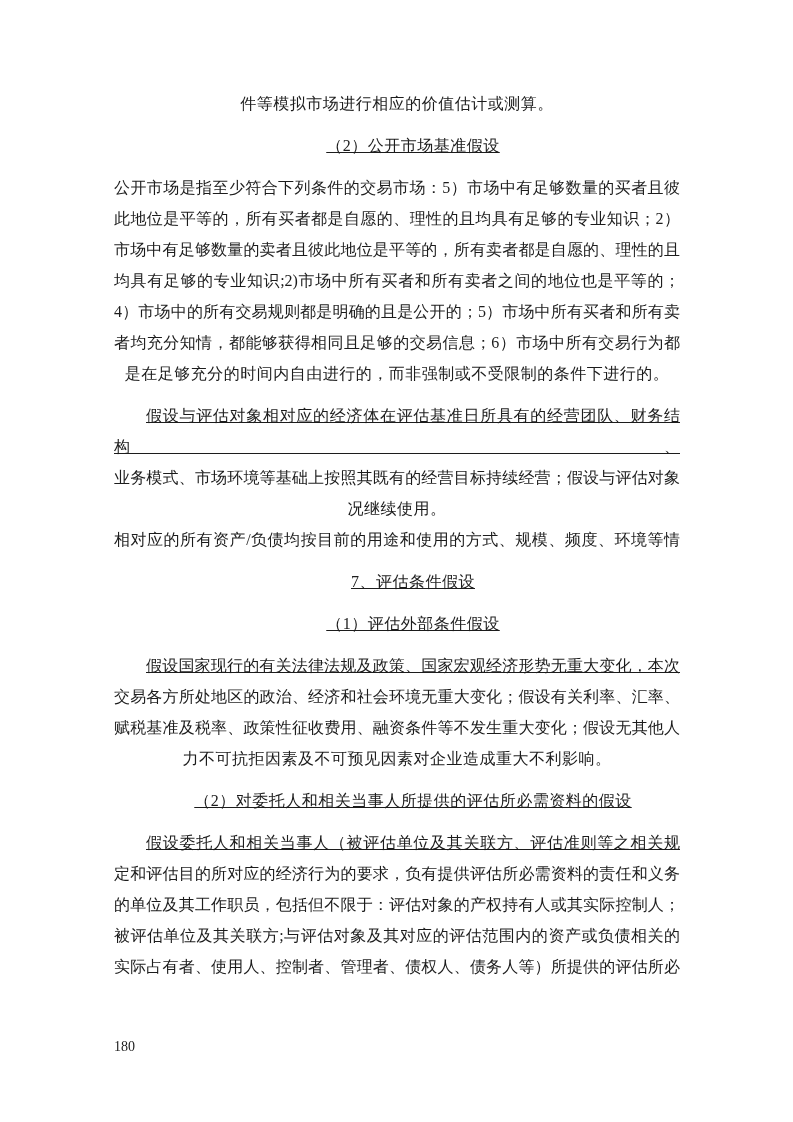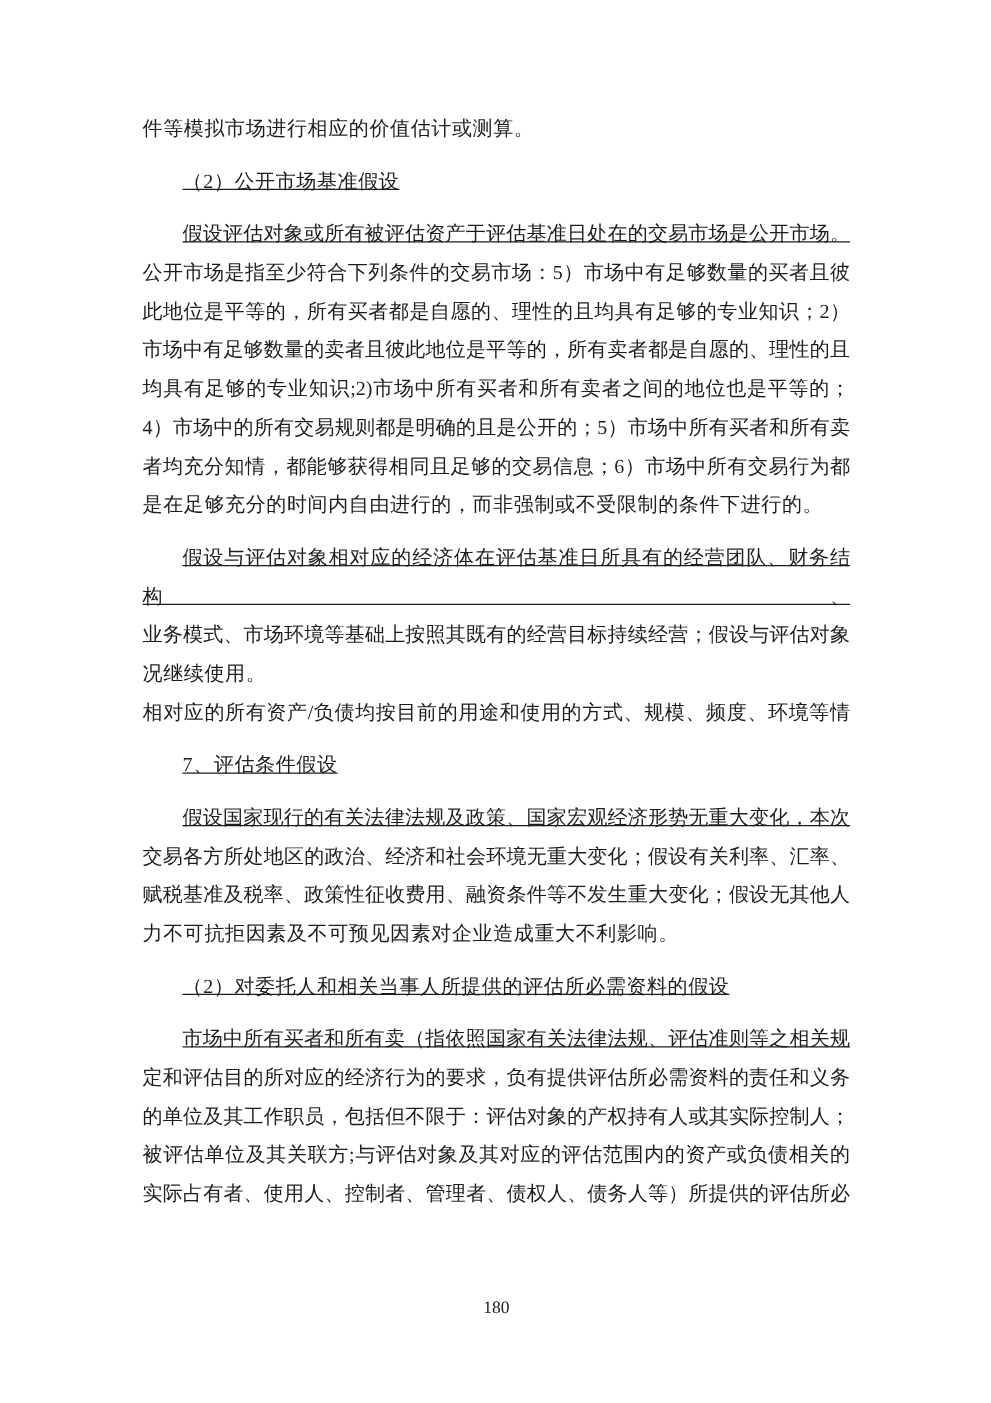--- a/index.html
+++ b/index.html
@@ -23,60 +23,59 @@
     width: 566px;
   }
   .block {
     margin: 0 0 11px 0;
   }
   .ln {
     font-size: 16px;
     line-height: 31px;
     letter-spacing: 0.5px;
     white-space: nowrap;
-    text-align: left;
+    text-align: center;
   }
   .ln.fill {
     white-space: normal;
     text-align: justify;
     text-align-last: justify;
     text-justify: inter-character;
     letter-spacing: 0;
   }
   .ln.first {
     text-indent: 2em;
     text-decoration: underline;
   }
   .footer {
     position: absolute;
     top: 1037px;
     left: 114px;
     width: 566px;
-    text-align: center;
+    text-align: left;
     font-size: 14px;
     line-height: 20px;
     color: #1c1c1c;
   }
 </style>
 </head>
 <body>
 
 <div class="page">
   <div class="content">
 
     <div class="block">
       <div class="ln">件等模拟市场进行相应的价值估计或测算。</div>
     </div>
 
     <div class="block">
       <div class="ln first">（2）公开市场基准假设</div>
     </div>
 
     <div class="block">
-      <div class="ln first fill">假设评估对象或所有被评估资产于评估基准日处在的交易市场是公开市场。</div>
       <div class="ln fill">公开市场是指至少符合下列条件的交易市场：5）市场中有足够数量的买者且彼</div>
       <div class="ln fill">此地位是平等的，所有买者都是自愿的、理性的且均具有足够的专业知识；2）</div>
       <div class="ln fill">市场中有足够数量的卖者且彼此地位是平等的，所有卖者都是自愿的、理性的且</div>
       <div class="ln fill">均具有足够的专业知识;2)市场中所有买者和所有卖者之间的地位也是平等的；</div>
       <div class="ln fill">4）市场中的所有交易规则都是明确的且是公开的；5）市场中所有买者和所有卖</div>
       <div class="ln fill">者均充分知情，都能够获得相同且足够的交易信息；6）市场中所有交易行为都</div>
       <div class="ln">是在足够充分的时间内自由进行的，而非强制或不受限制的条件下进行的。</div>
     </div>
 
 
@@ -84,34 +83,37 @@
       <div class="ln first fill">假设与评估对象相对应的经济体在评估基准日所具有的经营团队、财务结构、</div>
       <div class="ln fill">业务模式、市场环境等基础上按照其既有的经营目标持续经营；假设与评估对象</div>
       <div class="ln">况继续使用。</div>
       <div class="ln fill">相对应的所有资产/负债均按目前的用途和使用的方式、规模、频度、环境等情</div>
     </div>
 
     <div class="block">
       <div class="ln first">7、评估条件假设</div>
     </div>
 
+    <div class="block">
+      <div class="ln first">（1）评估外部条件假设</div>
+    </div>
 
     <div class="block">
       <div class="ln first fill">假设国家现行的有关法律法规及政策、国家宏观经济形势无重大变化，本次</div>
       <div class="ln fill">交易各方所处地区的政治、经济和社会环境无重大变化；假设有关利率、汇率、</div>
       <div class="ln fill">赋税基准及税率、政策性征收费用、融资条件等不发生重大变化；假设无其他人</div>
       <div class="ln">力不可抗拒因素及不可预见因素对企业造成重大不利影响。</div>
     </div>
 
     <div class="block">
       <div class="ln first">（2）对委托人和相关当事人所提供的评估所必需资料的假设</div>
     </div>
 
     <div class="block">
-      <div class="ln first fill">市场中所有买者和所有卖（指依照国家有关法律法规、评估准则等之相关规</div>
+      <div class="ln first fill">假设委托人和相关当事人（被评估单位及其关联方、评估准则等之相关规</div>
       <div class="ln fill">定和评估目的所对应的经济行为的要求，负有提供评估所必需资料的责任和义务</div>
       <div class="ln fill">的单位及其工作职员，包括但不限于：评估对象的产权持有人或其实际控制人；</div>
       <div class="ln fill">被评估单位及其关联方;与评估对象及其对应的评估范围内的资产或负债相关的</div>
       <div class="ln fill">实际占有者、使用人、控制者、管理者、债权人、债务人等）所提供的评估所必</div>
     </div>
 
   </div>
 
   <div class="footer">180</div>
 </div>

